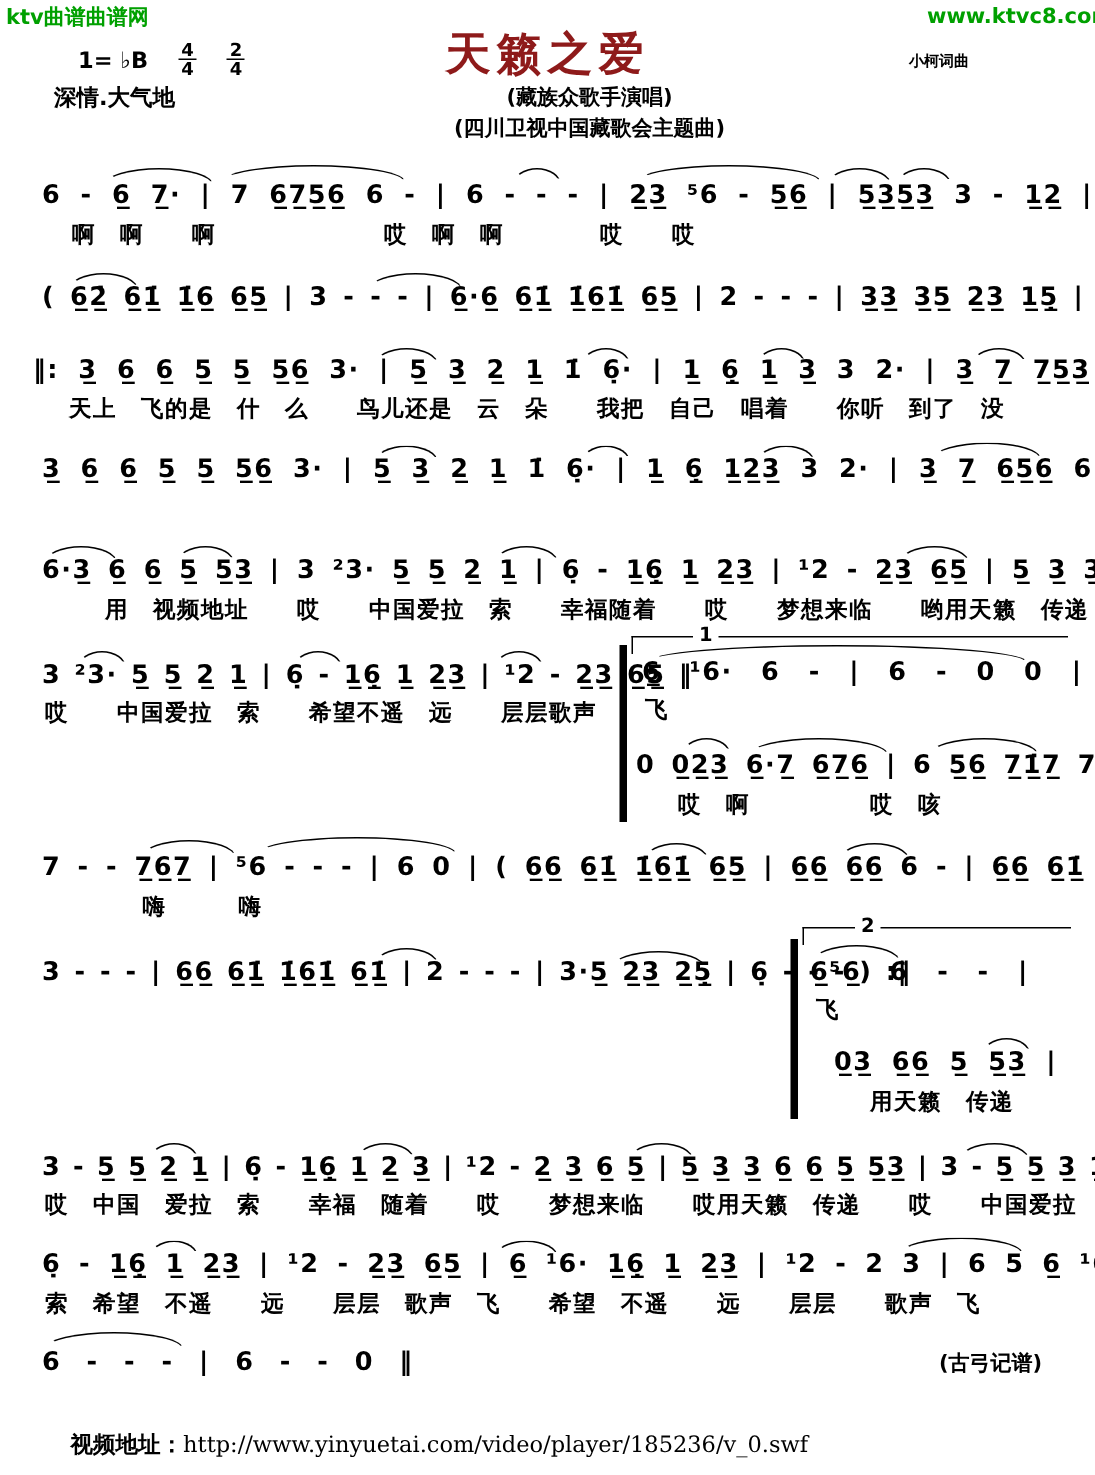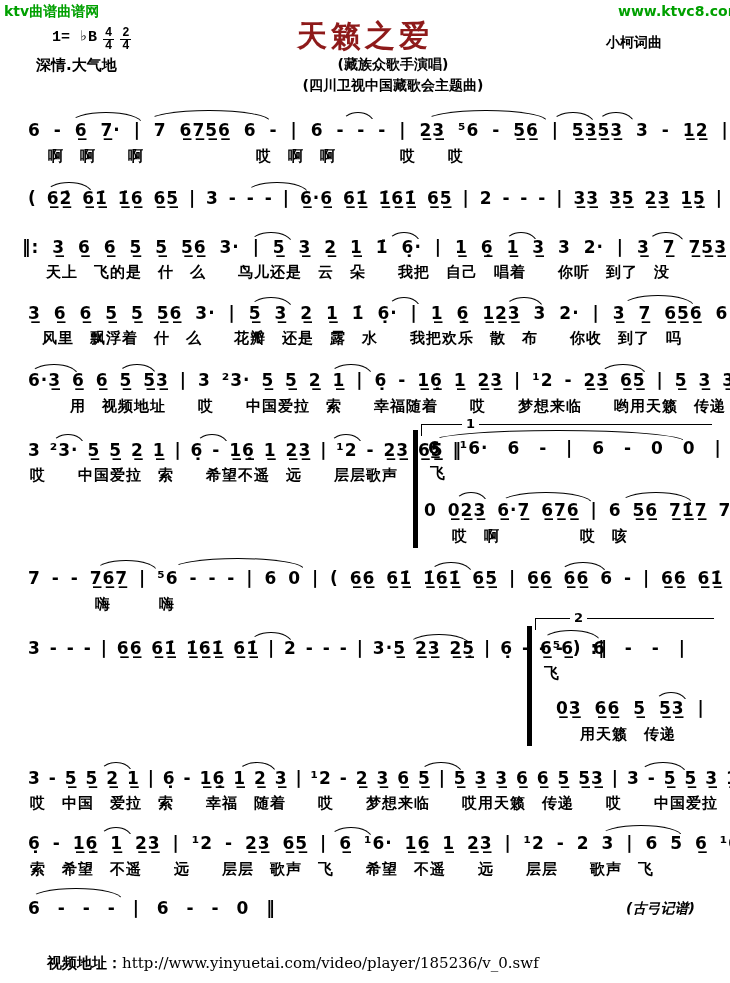--- a/index.html
+++ b/index.html
@@ -2,34 +2,34 @@
 <html><head>
 <meta charset="utf-8">
 <style>
   html,body{margin:0;padding:0;background:#fff;}
   .sheet{position:relative;width:730px;height:973px;background:#ffffff;color:#000;
          font-family:"DejaVu Sans","Liberation Sans",sans-serif;overflow:hidden;}
   .abs{position:absolute;white-space:pre;}
   .wm{font-size:14px;font-weight:bold;color:#00a000;}
   .songtitle{left:0;top:16px;width:730px;text-align:center;font-size:30px;font-weight:bold;color:#8e1a1a;letter-spacing:4px;}
   .sub{left:0;width:730px;text-align:center;font-size:14px;font-weight:bold;padding-left:28px;}
-  .composer{font-size:14px;font-weight:bold;}
-  .keyline{font-size:15px;font-weight:bold;display:flex;gap:6px;font-family:Liberation Mono, monospace;}
+  .composer{font-size:10px;font-weight:bold;}
+  .keyline{font-size:15px;font-weight:bold;display:flex;align-items:center;gap:20px;}
   .frac{display:inline-flex;flex-direction:column;line-height:1;text-align:center;font-size:12px;font-weight:bold;}
   .frac .num{border-bottom:1.6px solid #000;padding:0 2px;}
   .frac .den{padding:0 2px;}
   .tempo{font-size:15px;font-weight:bold;}
   .notes{font-size:17px;font-weight:bold;letter-spacing:1px;}
   .lyr{font-size:15px;font-weight:bold;letter-spacing:1px;}
   .arc{position:absolute;height:9px;border:1.6px solid transparent;border-top-color:#000;
        border-radius:50% 50% 0 0 / 100% 100% 0 0;}
   .vline{position:absolute;width:5px;background:#000;}
   .ebr{position:absolute;border-top:1.8px solid #000;border-left:1.8px solid #000;height:11px;}
   .elabel{position:absolute;font-size:13px;font-weight:bold;background:#fff;padding:0 4px;}
-  .credit{font-size:14px;font-weight:bold;font-style:italic;}
+  .credit{font-size:14px;font-weight:bold;}
   .urlrow{font-size:15px;}
   .urlrow .lbl{font-weight:bold;}
   .urlrow .url{font-family:"DejaVu Serif","Liberation Serif",serif;}
   .srcrow{font-size:16px;font-weight:bold;}
   .srcsite{color:#ff1475;margin-left:18px;}
 </style>
 </head>
 <body>
 
 <div class="sheet">
@@ -74,21 +74,20 @@
   <div class="arc" style="left:505px;top:232px;width:30px;"></div>
   <div class="arc" style="left:648px;top:232px;width:34px;"></div>
   <div class="abs notes" style="left:22px;top:237px;word-spacing:6px;">‖: 3̲ 6̲ 6̲ 5̲ 5̲ 5̲6̲ 3· | 5̲ 3̲ 2̲ 1̲ 1̇ 6̣· | 1̲ 6̲̣ 1̲ 3̲ 3 2· | 3̲ 7̲ 7̲5̲3̲ 3 ²3· |</div>
   <div class="abs lyr" style="left:46px;top:263px;">天上　飞的是　什　么　　鸟儿还是　云　朵　　我把　自己　唱着　　你听　到了　没</div>
 
   <div class="arc" style="left:250px;top:297px;width:40px;"></div>
   <div class="arc" style="left:388px;top:297px;width:30px;"></div>
   <div class="arc" style="left:505px;top:297px;width:36px;"></div>
   <div class="arc" style="left:622px;top:295px;width:70px;"></div>
   <div class="abs notes" style="left:28px;top:303px;word-spacing:6px;">3̲ 6̲ 6̲ 5̲ 5̲ 5̲6̲ 3· | 5̲ 3̲ 2̲ 1̲ 1̇ 6̣· | 1̲ 6̲̣ 1̲2̲3̲ 3 2· | 3̲ 7̲ 6̲5̲6̲ 6 - |</div>
-  <div class="abs lyr" style="left:42px;top:329px;">风里　飘浮着　什　么　　花瓣　还是　露　水　　我把欢乐　散　布　　你收　到了　吗</div>
 
   <div class="arc" style="left:30px;top:364px;width:46px;"></div>
   <div class="arc" style="left:118px;top:364px;width:36px;"></div>
   <div class="arc" style="left:330px;top:364px;width:40px;"></div>
   <div class="arc" style="left:600px;top:364px;width:44px;"></div>
   <div class="abs notes" style="left:28px;top:370px;word-spacing:4px;">6·3̲ 6̲ 6̲ 5̲ 5̲3̲ | 3 ²3· 5̲ 5̲ 2̲ 1̲ | 6̣ - 1̲6̲̣ 1̲ 2̲3̲ | ¹2 - 2̲3̲ 6̲5̲ | 5̲ 3̲ 3̲ 6̲ 6̲ 5̲ 5̲3̲ |</div>
   <div class="abs lyr" style="left:70px;top:397px;">用　视频地址　　哎　　中国爱拉　索　　幸福随着　　哎　　梦想来临　　哟用天籁　传递</div>
 
   <div class="arc" style="left:52px;top:434px;width:30px;"></div>
   <div class="arc" style="left:196px;top:434px;width:30px;"></div>

